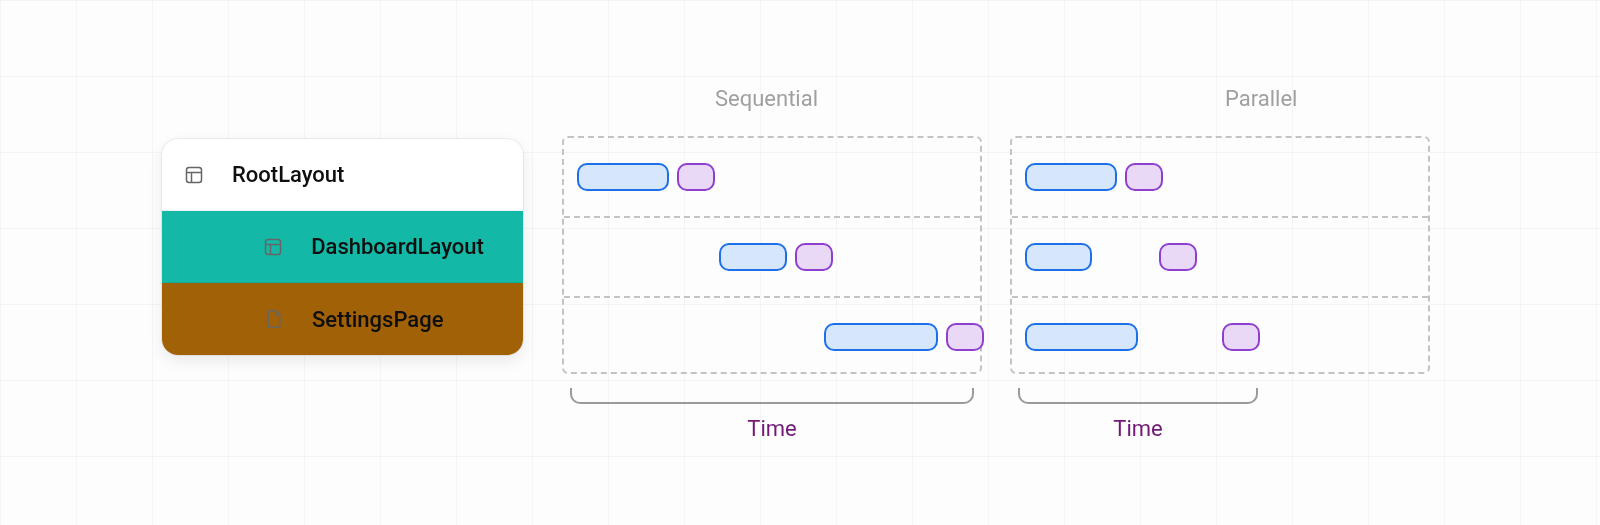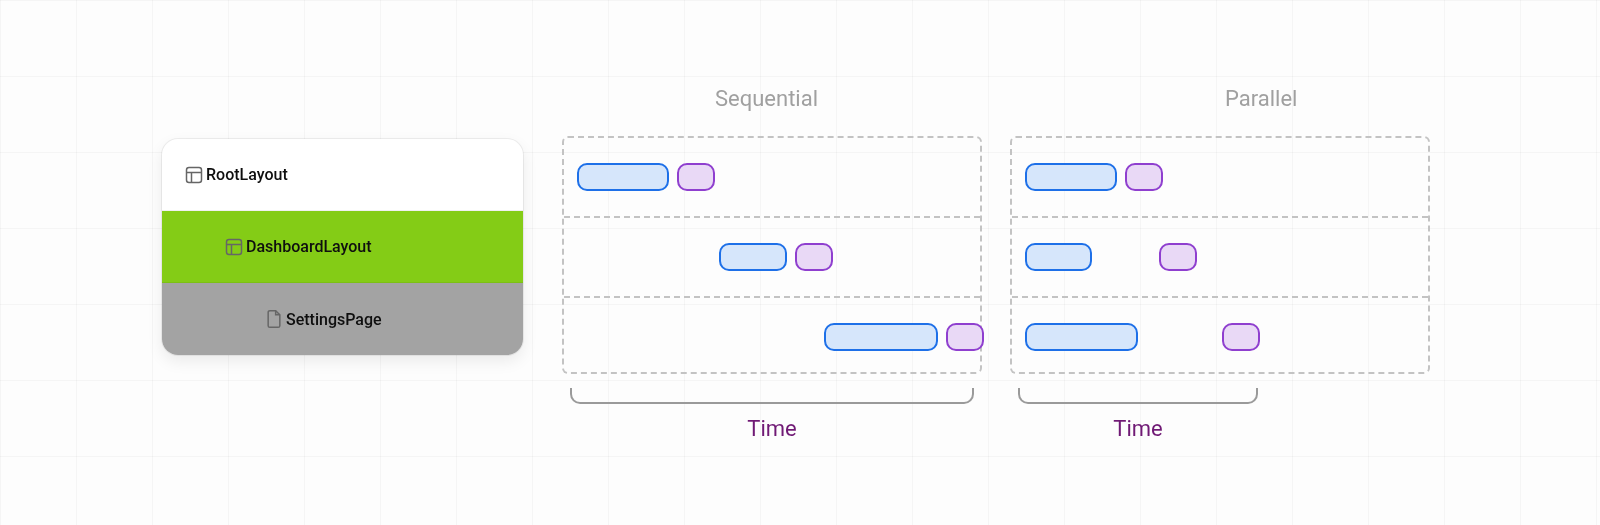--- a/index.html
+++ b/index.html
@@ -32,27 +32,27 @@
       0 0 0 1px rgba(0,0,0,0.06),
       0 6px 16px rgba(0,0,0,0.08);
     overflow: hidden;
   }
   .tree-row {
     display: flex;
     align-items: center;
     height: 72px;
     padding-left: 22px;
     border-bottom: 1px solid rgba(0,0,0,0.06);
-    gap: 2px;
-    font-size: 16px;
+    gap: 28px;
+    font-size: 22px;
     font-weight: 500;
   }
   .tree-row:last-child { border-bottom: none; }
-  .tree-row.indent-1 { padding-left: 62px; background: #84cc16; }
-  .tree-row.indent-2 { padding-left: 102px; background: #a3a3a3; }
+  .tree-row.indent-1 { padding-left: 62px; background: #14b8a6; justify-content: center; }
+  .tree-row.indent-2 { padding-left: 102px; background: #a16207; }
   .tree-icon {
     width: 20px; height: 20px;
     display: inline-flex; align-items: center; justify-content: center;
     color: #666;
     flex-shrink: 0;
   }
   .tree-icon svg { display: block; }
 
   
   .headers {

